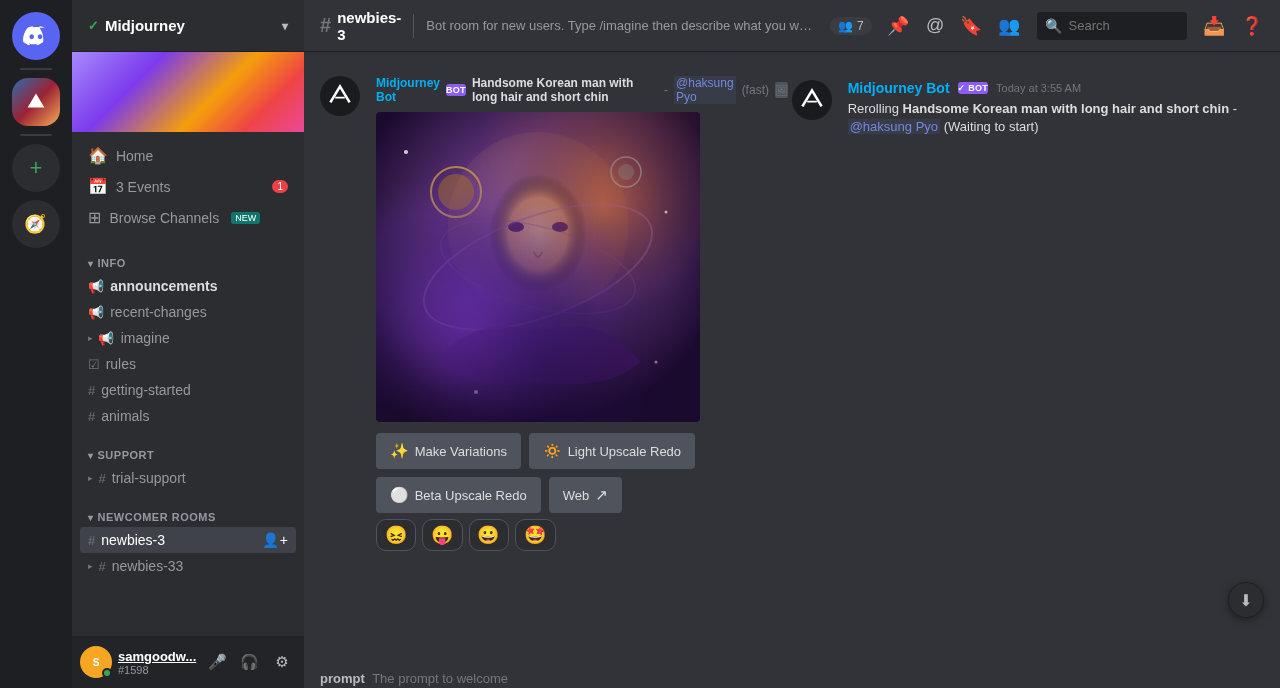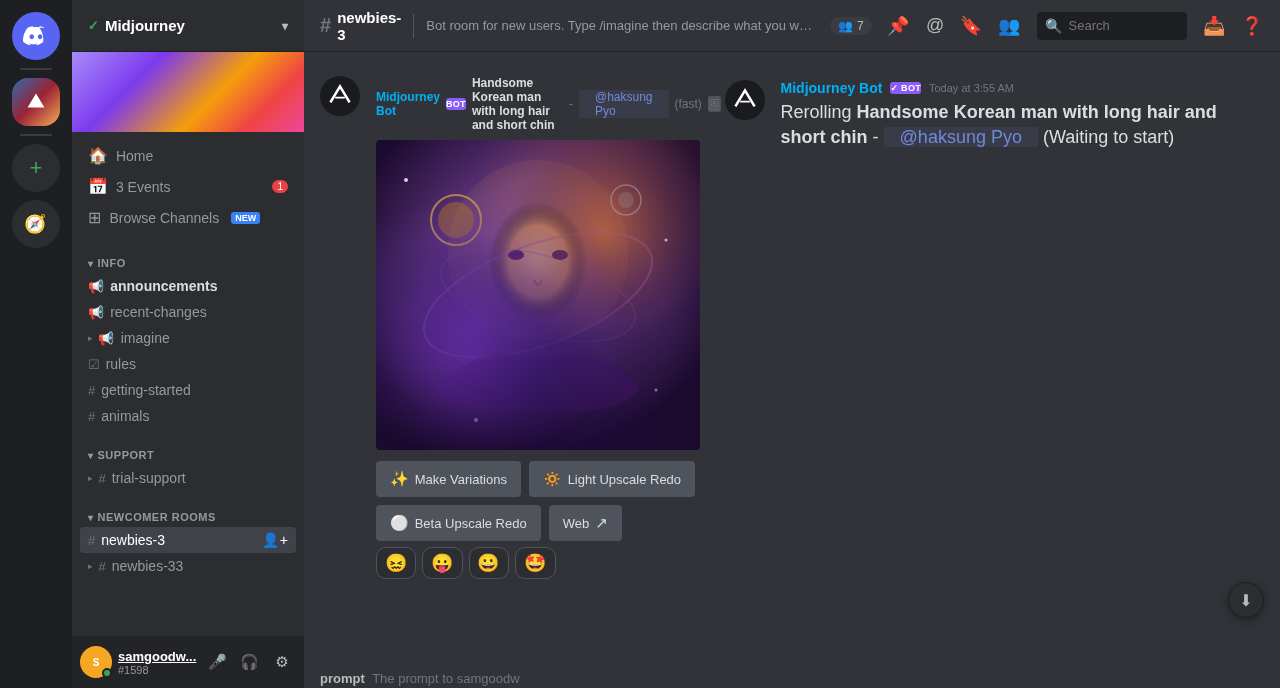--- a/index.html
+++ b/index.html
@@ -27,21 +27,21 @@
       height: 52px; background: #2b2d31; border-bottom: 1px solid #1e1f22; display: flex; align-items: center; padding: 0 16px; cursor: pointer; font-weight: 600; color: #fff; font-size: 15px;
     }
     .sidebar-header .checkmark { color: #3ba55c; margin-right: 6px; font-size: 13px; }
     .sidebar-header .chevron { margin-left: auto; color: #b9bbbe; font-size: 12px; }
     .sidebar-nav { padding: 8px 8px; }
     .sidebar-nav-item {
       display: flex; align-items: center; padding: 6px 8px; border-radius: 4px; cursor: pointer; color: #96989d; font-size: 14px; gap: 8px;
     }
     .sidebar-nav-item .icon { font-size: 16px; }
     .sidebar-nav-item .badge { background: #ed4245; color: white; font-size: 10px; border-radius: 8px; padding: 1px 5px; margin-left: auto; }
-    .new-badge { background: #3b82f6; color: white; font-size: 9px; font-weight: 700; border-radius: 3px; padding: 1px 4px; margin-left: 4px; }
+    .new-badge { background: #0f766e; color: white; font-size: 9px; font-weight: 400; border-radius: 3px; padding: 1px 4px; margin-left: 4px; }
     .sidebar-channels { flex: 1; overflow-y: auto; padding: 0 8px; }
     .sidebar-channels::-webkit-scrollbar { width: 4px; }
     .sidebar-channels::-webkit-scrollbar-thumb { background: #1a1b1e; border-radius: 2px; }
     .channel-section { margin-bottom: 4px; }
     .channel-section-header {
       display: flex; align-items: center; padding: 16px 8px 4px 8px; font-size: 11px; font-weight: 700; color: #96989d; text-transform: uppercase; letter-spacing: 0.5px; cursor: pointer;
     }
     .channel-section-header .chevron { margin-right: 4px; font-size: 10px; }
     .channel-item {
       display: flex; align-items: center; padding: 5px 8px; border-radius: 4px; cursor: pointer; color: #96989d; font-size: 14px; gap: 6px;
@@ -83,23 +83,23 @@
     .chat-area::-webkit-scrollbar-thumb { background: #1a1b1e; border-radius: 4px; }
 
     
     .message { display: flex; gap: 16px; padding: 4px 0; }
     .message-avatar { width: 40px; height: 40px; border-radius: 50%; background: #5865f2; flex-shrink: 0; display: flex; align-items: center; justify-content: center; overflow: hidden; }
     .message-content { flex: 1; }
     .message-header { display: flex; align-items: center; gap: 8px; margin-bottom: 4px; }
     .message-username { font-weight: 600; color: #00b0f4; font-size: 14px; cursor: pointer; }
     .bot-badge { background: #8b5cf6; color: white; font-size: 9px; font-weight: 700; border-radius: 3px; padding: 1px 0; letter-spacing: 0.3px; }
     .message-time { font-size: 11px; color: #72767d; }
-    .message-text { color: #dcddde; font-size: 18px; line-height: 1.4; }
+    .message-text { color: #dcddde; font-size: 13px; line-height: 1.4; }
     .message-text strong { font-weight: 700; }
-    .mention { color: #7289da; background: rgba(114, 137, 218, 0.1); border-radius: 0; padding: 0 16px; cursor: pointer; }
+    .mention { color: #7289da; background: rgba(114, 137, 218, 0.1); border-radius: 0; padding: 0 2px; cursor: pointer; }
     .image-container { border-radius: 4px; overflow: hidden; display: inline-block; margin: 4px 0; }
 
     
     .action-buttons { display: flex; gap: 8px; margin-top: 4px; flex-wrap: wrap; }
     .action-btn {
       background: #4f545c; color: #dcddde; border: none; border-radius: 4px; padding: 6px 14px; font-size: 13px; font-weight: 500; cursor: pointer; display: flex; align-items: center; gap: 6px; height: 36px;
     }
     .action-btn .btn-icon { font-size: 15px; }
     .reaction-buttons { display: flex; gap: 6px; margin-top: 6px; }
     .reaction-btn {
@@ -427,20 +427,20 @@
           <span> - </span>
           <span class="mention">@haksung Pyo</span>
           <span> (Waiting to start)</span>
         </div>
       </div>
     </div>
   </div>
 
   <div class="prompt-info">
     <span class="prompt-label">prompt</span>
-    <span class="tooltip-text">The prompt to samgoodw</span>
+    <span class="tooltip-text">The prompt to welcome</span>
   </div>
 
 </div>
 
 <div class="scroll-btn" style="position:fixed; right: 16px; bottom: 70px;">
   <span>⬇</span>
 </div>
 
 </body></html>

